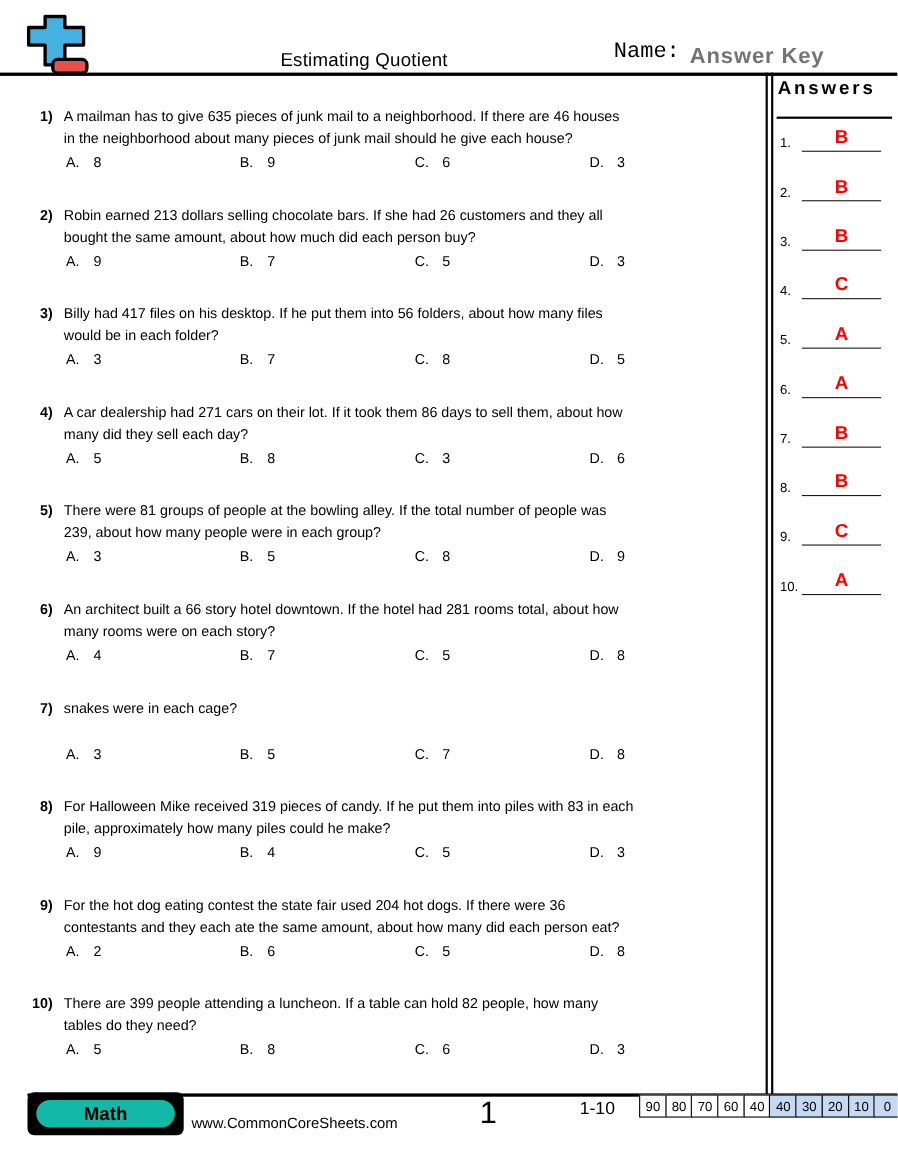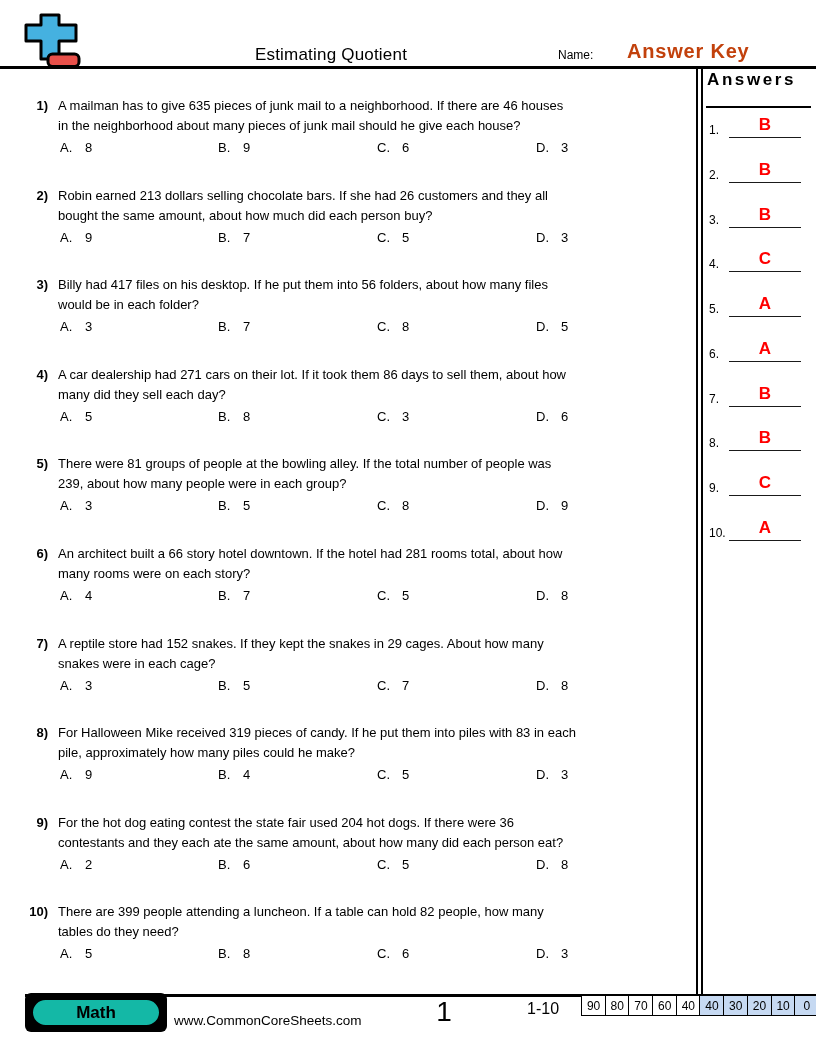--- a/index.html
+++ b/index.html
@@ -10,21 +10,21 @@
     overflow: hidden;
   }
   .page { position: absolute; inset: 0; background: #fff; }
 
   
   .logo { position: absolute; left: 24px; top: 13px; }
   .page-title {
     position: absolute; left: 198px; top: 45px; width: 266px;
     text-align: center; font-size: 17px; letter-spacing: 0.2px;
   }
-  .name-label { position: absolute; left: 558px; top: 48px; font-size: 12px; }
+  .name-label { position: absolute; left: 558px; top: 36px; font-size: 20px; font-family: Liberation Mono, monospace; }
   .name-value {
     position: absolute; left: 627px; top: 40px; font-size: 20px;
     font-weight: bold; letter-spacing: 0.8px;
   }
   .header-rule { position: absolute; left: 0; top: 66px; width: 816px; height: 3px; background: #000; }
 
   .instruction { position: absolute; left: 22px; top: 72px; font-size: 13.5px; font-weight: bold; }
 
   
   .questions-area { position: absolute; left: 0; top: 0; width: 700px; height: 990px; }
@@ -87,21 +87,21 @@
 <div class="page">
 
   <div class="logo">
     <svg width="58" height="56" viewBox="0 0 58 56">
       <path d="M17 2 h18 v10 h17 v16 h-17 v18 h-18 v-18 H2 V12 h15 z" fill="#45b1e0" stroke="#000" stroke-width="3" stroke-linejoin="round"></path>
       <rect x="24" y="41" width="31" height="12.5" rx="4.5" fill="#e8504a" stroke="#000" stroke-width="3"></rect>
     </svg>
   </div>
   <div class="page-title">Estimating Quotient</div>
   <div class="name-label">Name:</div>
-  <div class="name-value" style="color:#c2410c;">Answer Key</div>
+  <div class="name-value" style="color:#737373;">Answer Key</div>
   <div class="header-rule"></div>
 
 
   <div class="questions-area">
       <div class="q-block" style="top: 96px;">
         <div class="q-num">1)</div>
         <div class="q-text">
           <div class="q-line">A mailman has to give 635 pieces of junk mail to a neighborhood. If there are 46 houses</div>
           <div class="q-line">in the neighborhood about many pieces of junk mail should he give each house?</div>
         </div>
@@ -173,21 +173,20 @@
         <div class="q-choices">
           <span class="choice" style="left: 2px;"><span class="c-letter">A.</span><span class="c-value">4</span></span>
           <span class="choice" style="left: 160px;"><span class="c-letter">B.</span><span class="c-value">7</span></span>
           <span class="choice" style="left: 319px;"><span class="c-letter">C.</span><span class="c-value">5</span></span>
           <span class="choice" style="left: 478px;"><span class="c-letter">D.</span><span class="c-value">8</span></span>
         </div>
       </div>
       <div class="q-block" style="top: 634px;">
         <div class="q-num">7)</div>
         <div class="q-text">
-          <div class="q-line">A reptile store had 152 snakes. If they kept the snakes in 29 cages. About how many</div>
           <div class="q-line">snakes were in each cage?</div>
         </div>
         <div class="q-choices">
           <span class="choice" style="left: 2px;"><span class="c-letter">A.</span><span class="c-value">3</span></span>
           <span class="choice" style="left: 160px;"><span class="c-letter">B.</span><span class="c-value">5</span></span>
           <span class="choice" style="left: 319px;"><span class="c-letter">C.</span><span class="c-value">7</span></span>
           <span class="choice" style="left: 478px;"><span class="c-letter">D.</span><span class="c-value">8</span></span>
         </div>
       </div>
       <div class="q-block" style="top: 723px;">

